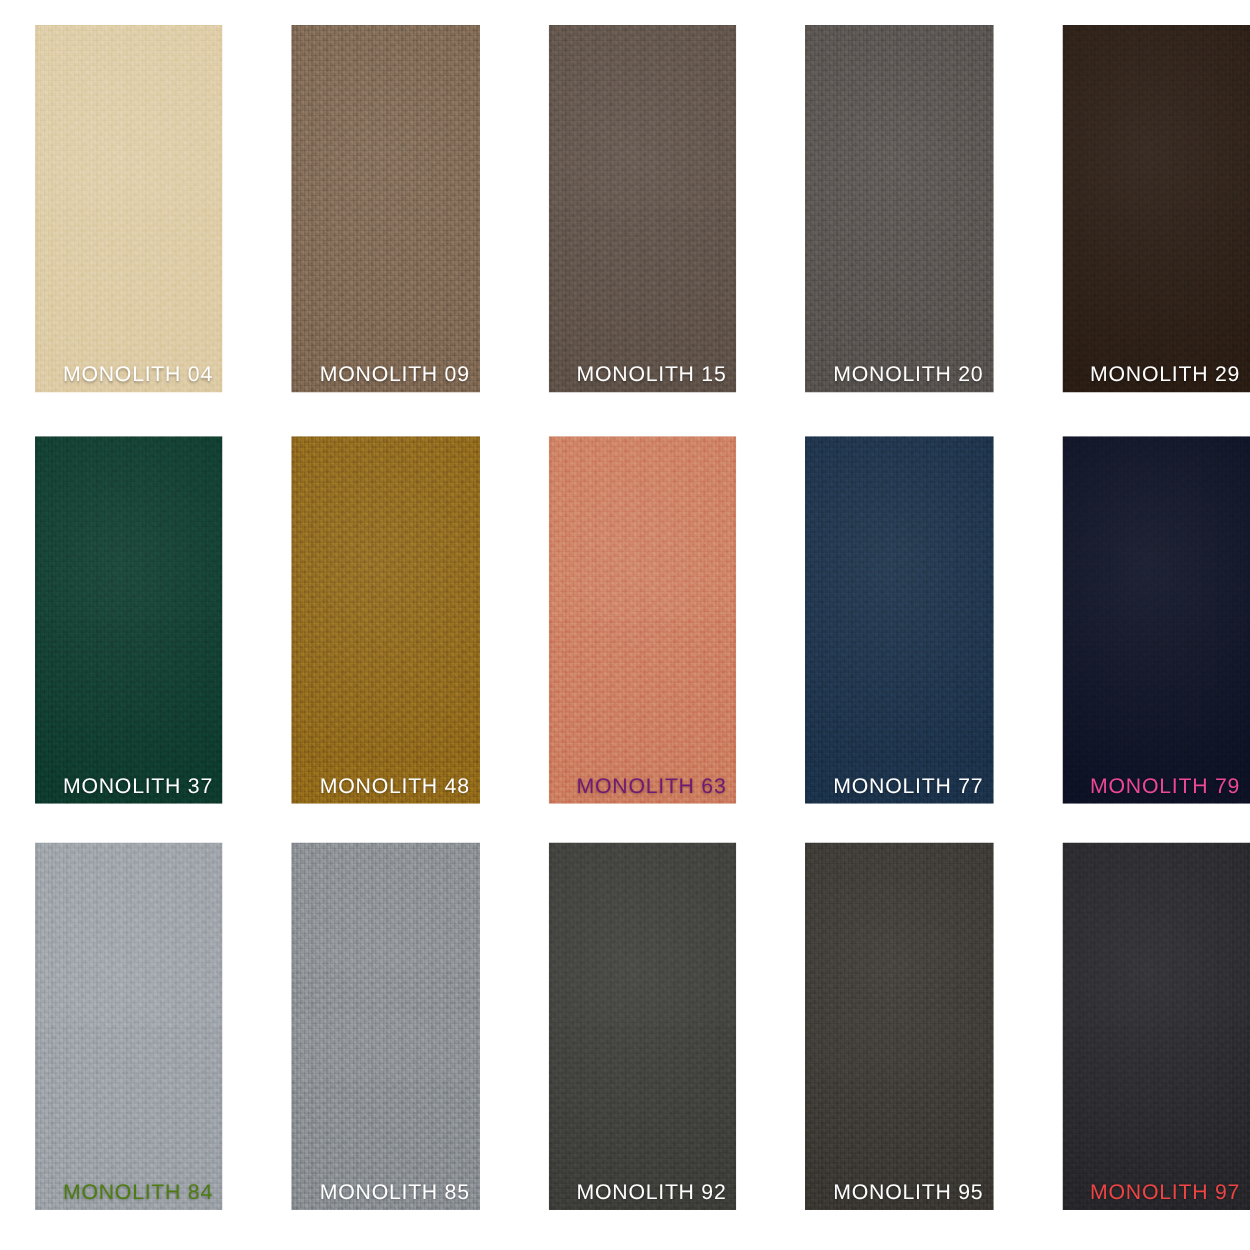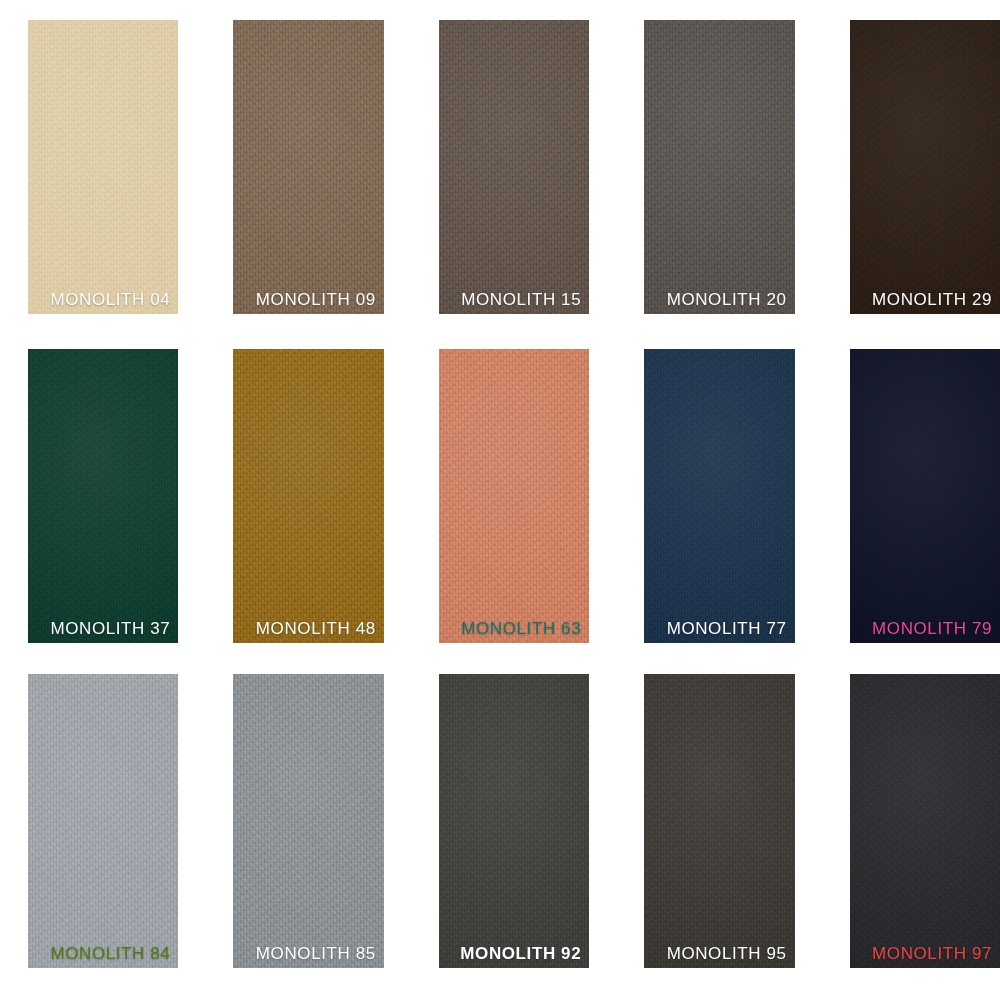--- a/index.html
+++ b/index.html
@@ -146,21 +146,21 @@
     <div class="swatch-cell">
       <div class="swatch-fill" style="background-color: rgb(141, 102, 25);"></div>
       <div class="swatch-texture"></div>
       <div class="swatch-sheen"></div>
       <div class="swatch-label" style="color: rgb(255, 255, 255); text-align: center;">MONOLITH 48</div>
     </div>
     <div class="swatch-cell">
       <div class="swatch-fill" style="background-color: rgb(204, 124, 95);"></div>
       <div class="swatch-texture"></div>
       <div class="swatch-sheen"></div>
-      <div class="swatch-label" style="color: #0f766e; margin-top: 16px;">MONOLITH 63</div>
+      <div class="swatch-label" style="color: #701a75; margin-top: 16px;">MONOLITH 63</div>
     </div>
     <div class="swatch-cell">
       <div class="swatch-fill" style="background-color: rgb(26, 48, 72);"></div>
       <div class="swatch-texture"></div>
       <div class="swatch-sheen"></div>
       <div class="swatch-label" style="color: rgb(255, 255, 255);">MONOLITH 77</div>
     </div>
     <div class="swatch-cell">
       <div class="swatch-fill" style="background-color: rgb(13, 17, 36);"></div>
       <div class="swatch-texture"></div>
@@ -179,21 +179,21 @@
     <div class="swatch-cell">
       <div class="swatch-fill" style="background-color: rgb(135, 140, 145);"></div>
       <div class="swatch-texture"></div>
       <div class="swatch-sheen"></div>
       <div class="swatch-label" style="color: rgb(255, 255, 255);">MONOLITH 85</div>
     </div>
     <div class="swatch-cell">
       <div class="swatch-fill" style="background-color: rgb(60, 60, 56);"></div>
       <div class="swatch-texture"></div>
       <div class="swatch-sheen"></div>
-      <div class="swatch-label" style="color: rgb(255, 255, 255); font-weight: bold;">MONOLITH 92</div>
+      <div class="swatch-label" style="color: rgb(255, 255, 255);">MONOLITH 92</div>
     </div>
     <div class="swatch-cell">
       <div class="swatch-fill" style="background-color: rgb(57, 54, 49);"></div>
       <div class="swatch-texture"></div>
       <div class="swatch-sheen"></div>
       <div class="swatch-label" style="color: rgb(255, 255, 255);">MONOLITH 95</div>
     </div>
     <div class="swatch-cell">
       <div class="swatch-fill" style="background-color: rgb(38, 38, 42);"></div>
       <div class="swatch-texture"></div>

